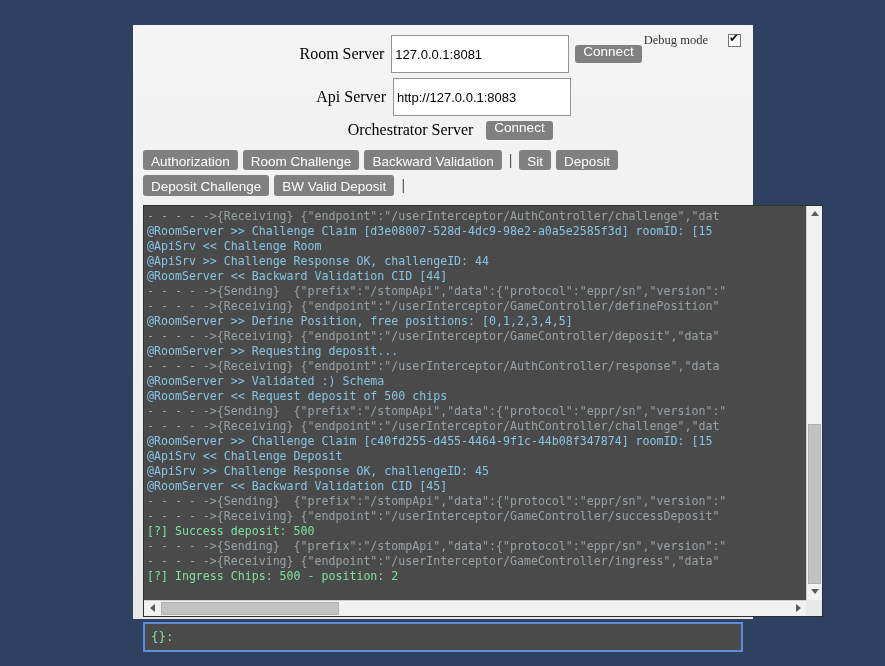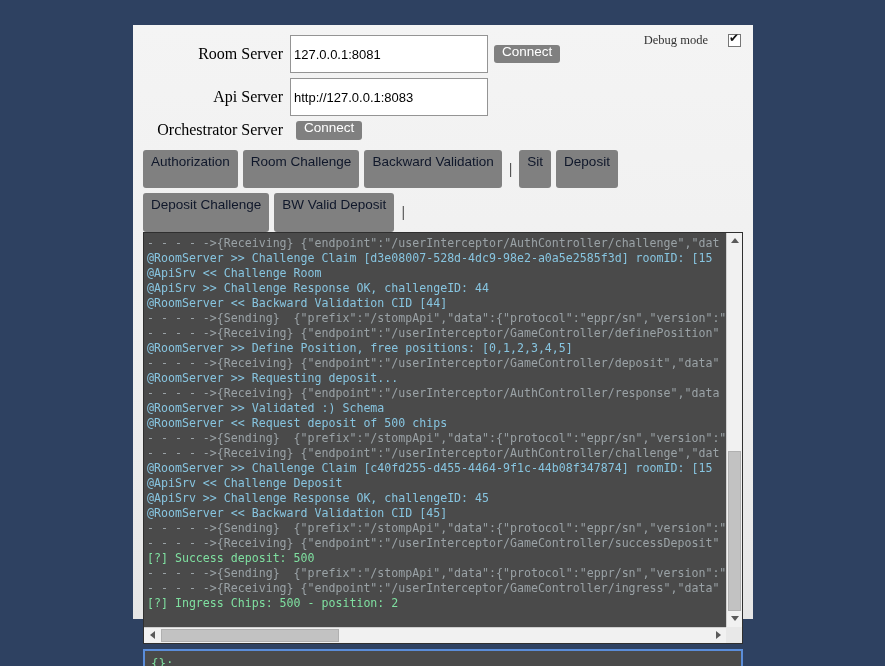--- a/index.html
+++ b/index.html
@@ -60,32 +60,33 @@
   }
 
   
   .form {
     margin-top: 2px;
   }
   .form-row {
     display: flex;
     align-items: center;
     margin-bottom: 5px;
+    justify-content: center;
   }
   .form-label {
     width: 140px;
     text-align: right;
     padding-right: 7px;
     font-family: "Liberation Serif", serif;
     font-size: 16px;
     color: #000;
     white-space: nowrap;
   }
   .form-input {
-    width: 198px;
+    width: 178px;
     height: 20px;
     box-sizing: border-box;
     border: 1px solid #949494;
     background: #fff;
     font-family: "Liberation Sans", sans-serif;
     font-size: 13px;
     color: #000;
     padding: 18px 3px;
     outline: none;
   }
@@ -111,41 +112,42 @@
   .actions {
     margin-top: 10px;
     display: flex;
     flex-wrap: wrap;
     align-items: center;
     gap: 5px 5px;
     max-width: 568px;
   }
   .act-btn {
     background: #808080;
-    color: #0f172a;
+    color: #ffffff;
     border: none;
     border-radius: 3px;
     font-family: "Liberation Sans", sans-serif;
     font-size: 13.5px;
-    padding: 5px 8px 20px 8px;
+    padding: 5px 8px 2px 8px;
     cursor: pointer;
     line-height: 1;
     white-space: nowrap;
   }
   .act-sep {
     color: #555;
     font-size: 14px;
     padding: 0 2px;
     user-select: none;
   }
 
   
   #console-wrap {
     position: relative;
-    width: 600px;
+    margin-top: 9px;
+    width: 680px;
     height: 412px;
     background: #4a4a4a;
     box-sizing: border-box;
     border: 1px solid #2f2f2f;
   }
   #console {
     position: absolute;
     left: 0; top: 0;
     right: 16px;
     bottom: 16px;

